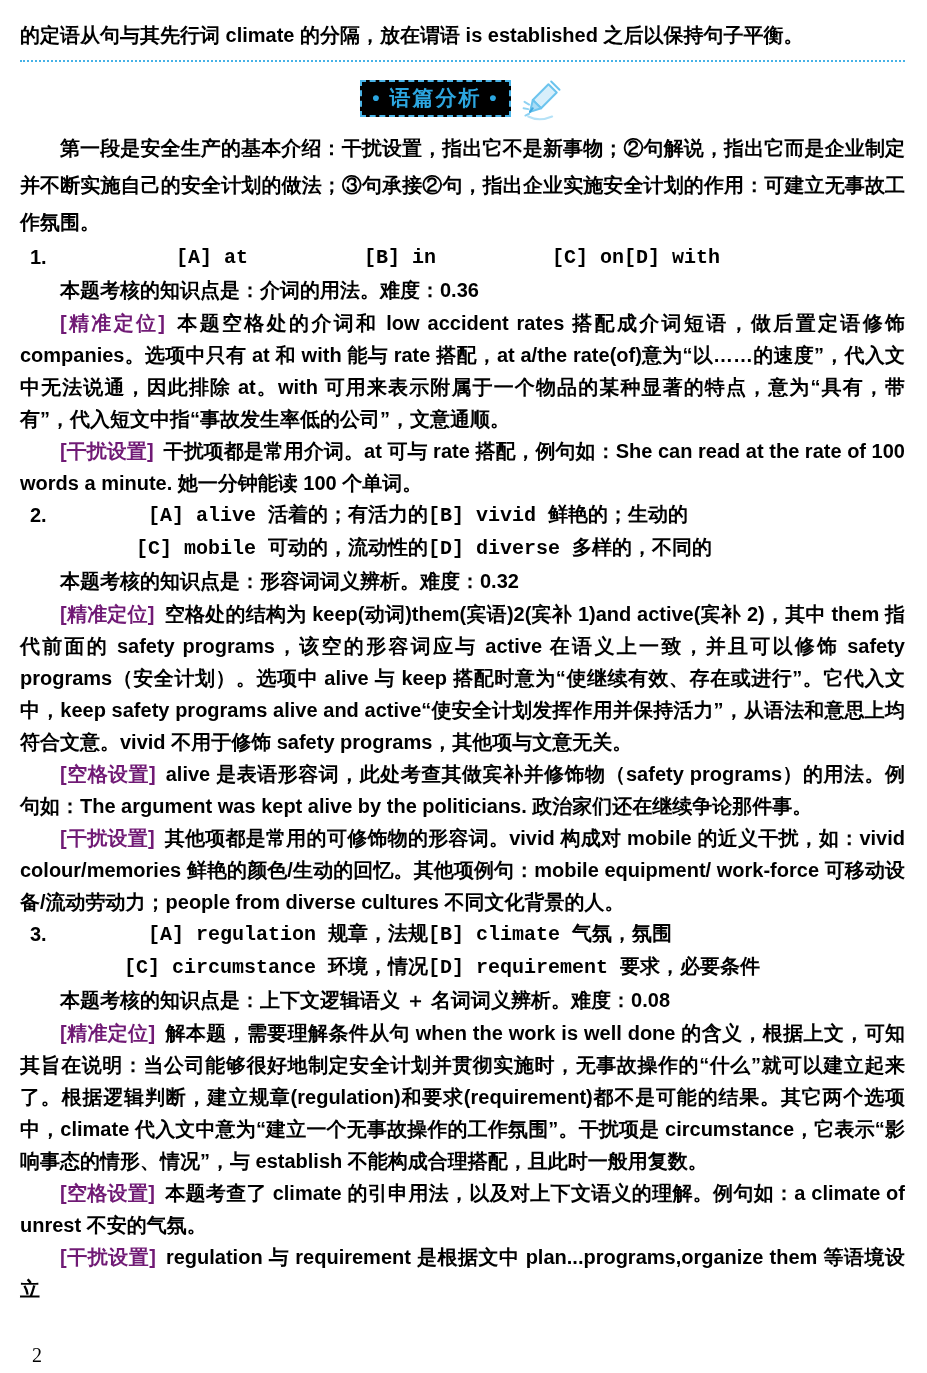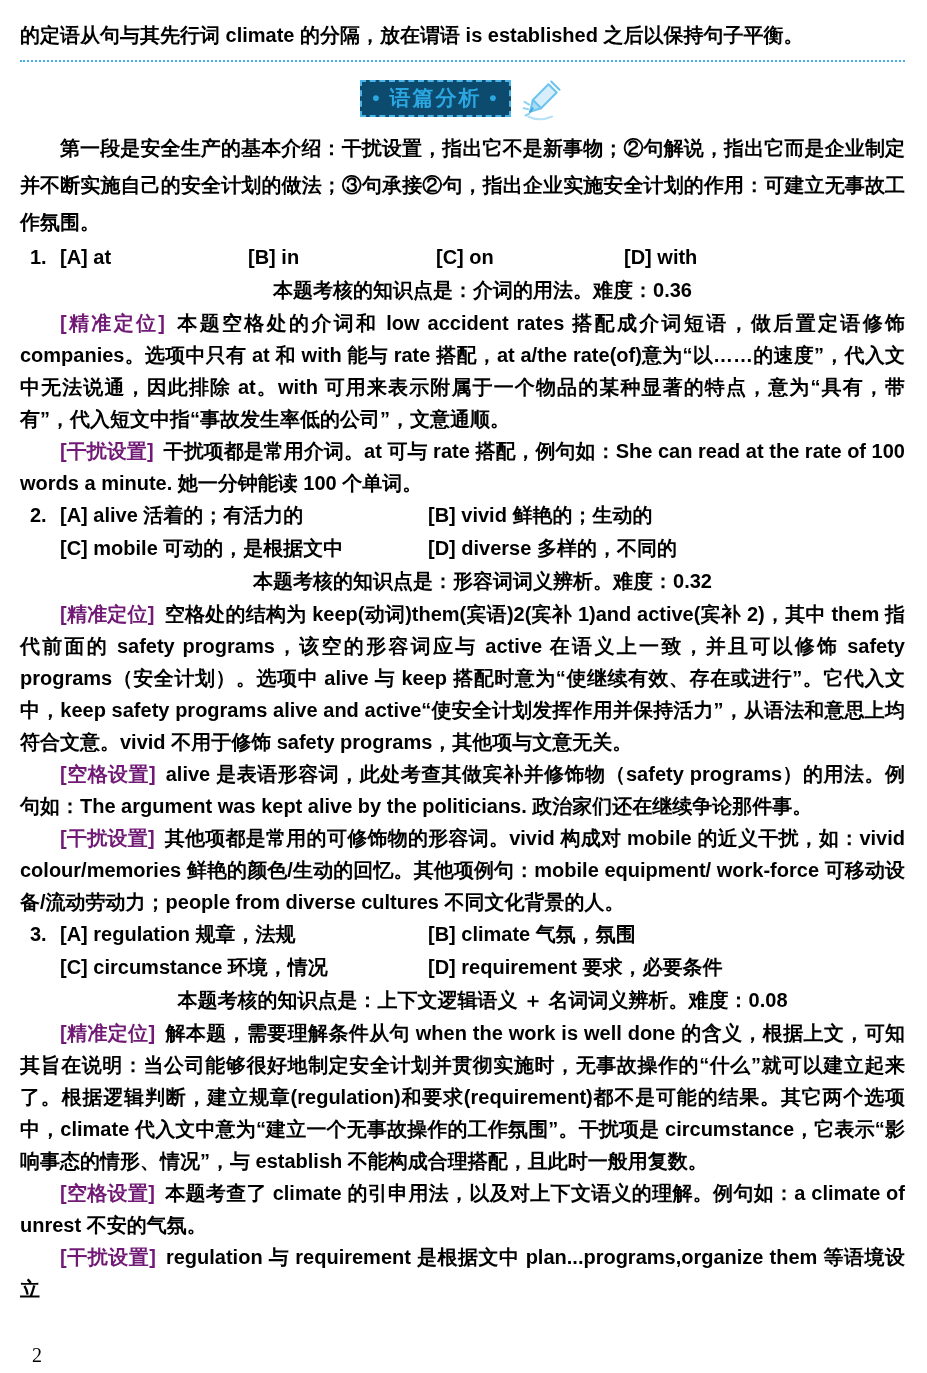--- a/index.html
+++ b/index.html
@@ -30,21 +30,21 @@
   .badge-row {
     display: flex;
     justify-content: center;
     align-items: flex-start;
     gap: 8px;
     margin: 14px 0 8px 0;
     height: 46px;
   }
   .badge {
     display: inline-block;
-    background: #0c4a6e;
+    background: #000000;
     border: 2px dashed #49b4e8;
     color: #2ca6e0;
     padding: 3px 10px 4px 10px;
     font-size: 21px;
     letter-spacing: 2px;
     margin-top: 4px;
     line-height: 26px;
   }
   .pen { width: 46px; height: 46px; }
   .disc-para { line-height: 37px; }
@@ -52,25 +52,26 @@
   .question { position: relative; }
   .qnum {
     position: absolute;
     left: 10px; top: 0;
     line-height: 33px;
   }
   .opts {
     display: flex;
     padding-left: 40px;
     line-height: 33px;
-    text-align: left;
+    text-align: right;
+    font-family: Liberation Mono, monospace;
   }
   .ow1 { width: 188px; }
   .ow2 { width: 368px; }
-  .knowledge { padding-left: 40px; line-height: 33px; text-align: center; }
+  .knowledge { padding-left: 40px; line-height: 33px; text-align: left; }
   .expl { text-indent: 2em; line-height: 32px; }
   .cyan { color: #701a75; margin-right: 10px; }
   .pageno {
     position: absolute;
     left: 32px; bottom: 18px;
     font-weight: 400;
     font-size: 20px;
     font-family: "Liberation Serif", serif;
   }
 </style>
@@ -113,21 +114,21 @@
     <p class="expl"><span class="cyan">[干扰设置]</span><span>干扰项都是常用介词。at 可与 rate 搭配，例句如：She can read at the rate of 100 words a minute. 她一分钟能读 100 个单词。</span></p>
   </div>
 
   <div class="question">
     <span class="qnum">2.</span>
     <div class="opts">
       <span class="ow2">[A] alive 活着的；有活力的</span>
       <span>[B] vivid 鲜艳的；生动的</span>
     </div>
     <div class="opts">
-      <span class="ow2">[C] mobile 可动的，是根据文中</span>
+      <span class="ow2">[C] mobile 可动的，流动性的</span>
       <span>[D] diverse 多样的，不同的</span>
     </div>
     <p class="knowledge">本题考核的知识点是：形容词词义辨析。难度：0.32</p>
     <p class="expl"><span class="cyan">[精准定位]</span><span>空格处的结构为 keep(动词)them(宾语)2(宾补 1)and active(宾补 2)，其中 them 指代前面的 safety programs，该空的形容词应与 active 在语义上一致，并且可以修饰 safety programs（安全计划）。选项中 alive 与 keep 搭配时意为“使继续有效、存在或进行”。它代入文中，keep safety programs alive and active“使安全计划发挥作用并保持活力”，从语法和意思上均符合文意。vivid 不用于修饰 safety programs，其他项与文意无关。</span></p>
     <p class="expl"><span class="cyan">[空格设置]</span><span>alive 是表语形容词，此处考查其做宾补并修饰物（safety programs）的用法。例句如：The argument was kept alive by the politicians. 政治家们还在继续争论那件事。</span></p>
     <p class="expl"><span class="cyan">[干扰设置]</span><span>其他项都是常用的可修饰物的形容词。vivid 构成对 mobile 的近义干扰，如：vivid colour/memories 鲜艳的颜色/生动的回忆。其他项例句：mobile equipment/ work-force 可移动设备/流动劳动力；people from diverse cultures 不同文化背景的人。</span></p>
   </div>
 
   <div class="question">
     <span class="qnum">3.</span>

